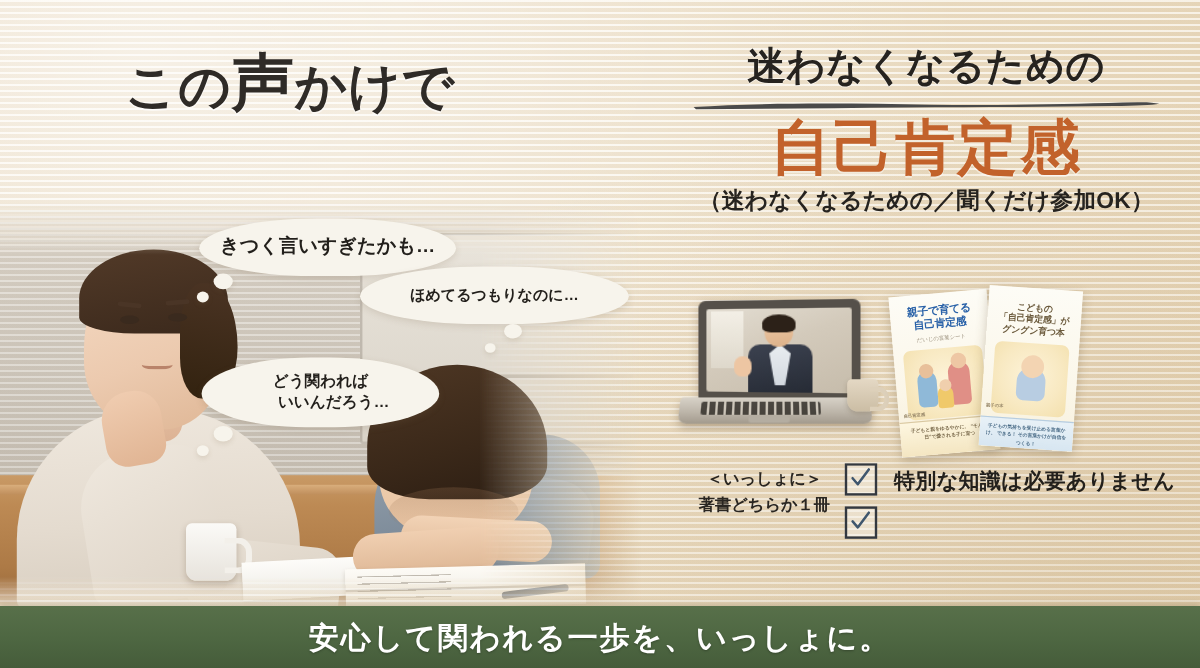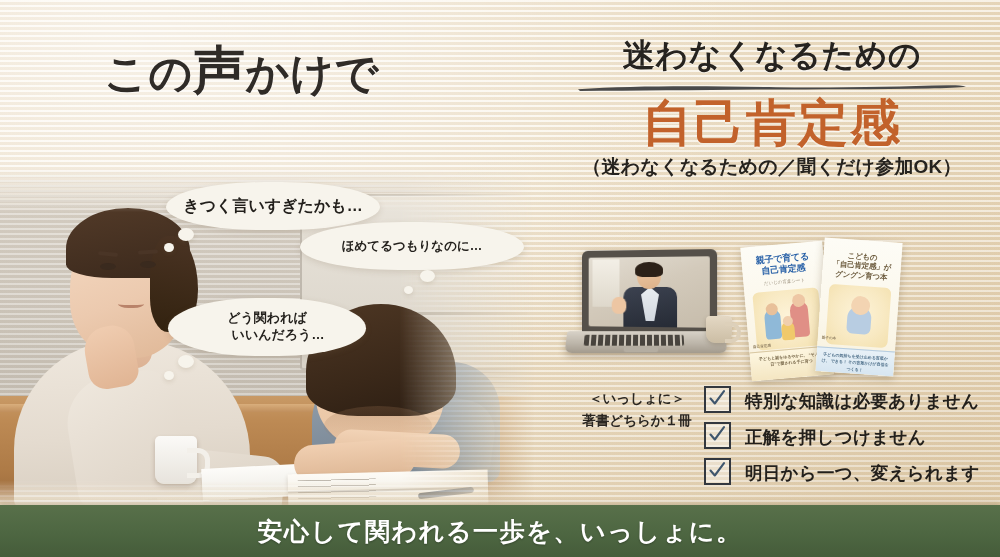--- a/index.html
+++ b/index.html
@@ -538,29 +538,20 @@
           </svg>
       </span>
       <span class="ck-lbl">特別な知識は必要ありません</span>
     </div>
     <div class="ck-row">
       <span class="ck-box">
         <svg viewBox="0 0 20 20" aria-hidden="true">
             <path d="M3.5 10.5 L7.8 15.5 L17 3.2" fill="none" stroke="#3f566d" stroke-width="2.1" stroke-linecap="round" stroke-linejoin="round"></path>
           </svg>
       </span>
-      <span class="ck-lbl">正解を押しつけません</span>
-    </div>
-    <div class="ck-row">
-      <span class="ck-box">
-        <svg viewBox="0 0 20 20" aria-hidden="true">
-            <path d="M3.5 10.5 L7.8 15.5 L17 3.2" fill="none" stroke="#3f566d" stroke-width="2.1" stroke-linecap="round" stroke-linejoin="round"></path>
-          </svg>
-      </span>
-      <span class="ck-lbl">明日から一つ、変えられます</span>
     </div>
   </div>
 
   <div class="banner">
     <span class="banner-t">安心して関われる一歩を、いっしょに。</span>
   </div>
 
 </div>
 
 </body></html>

